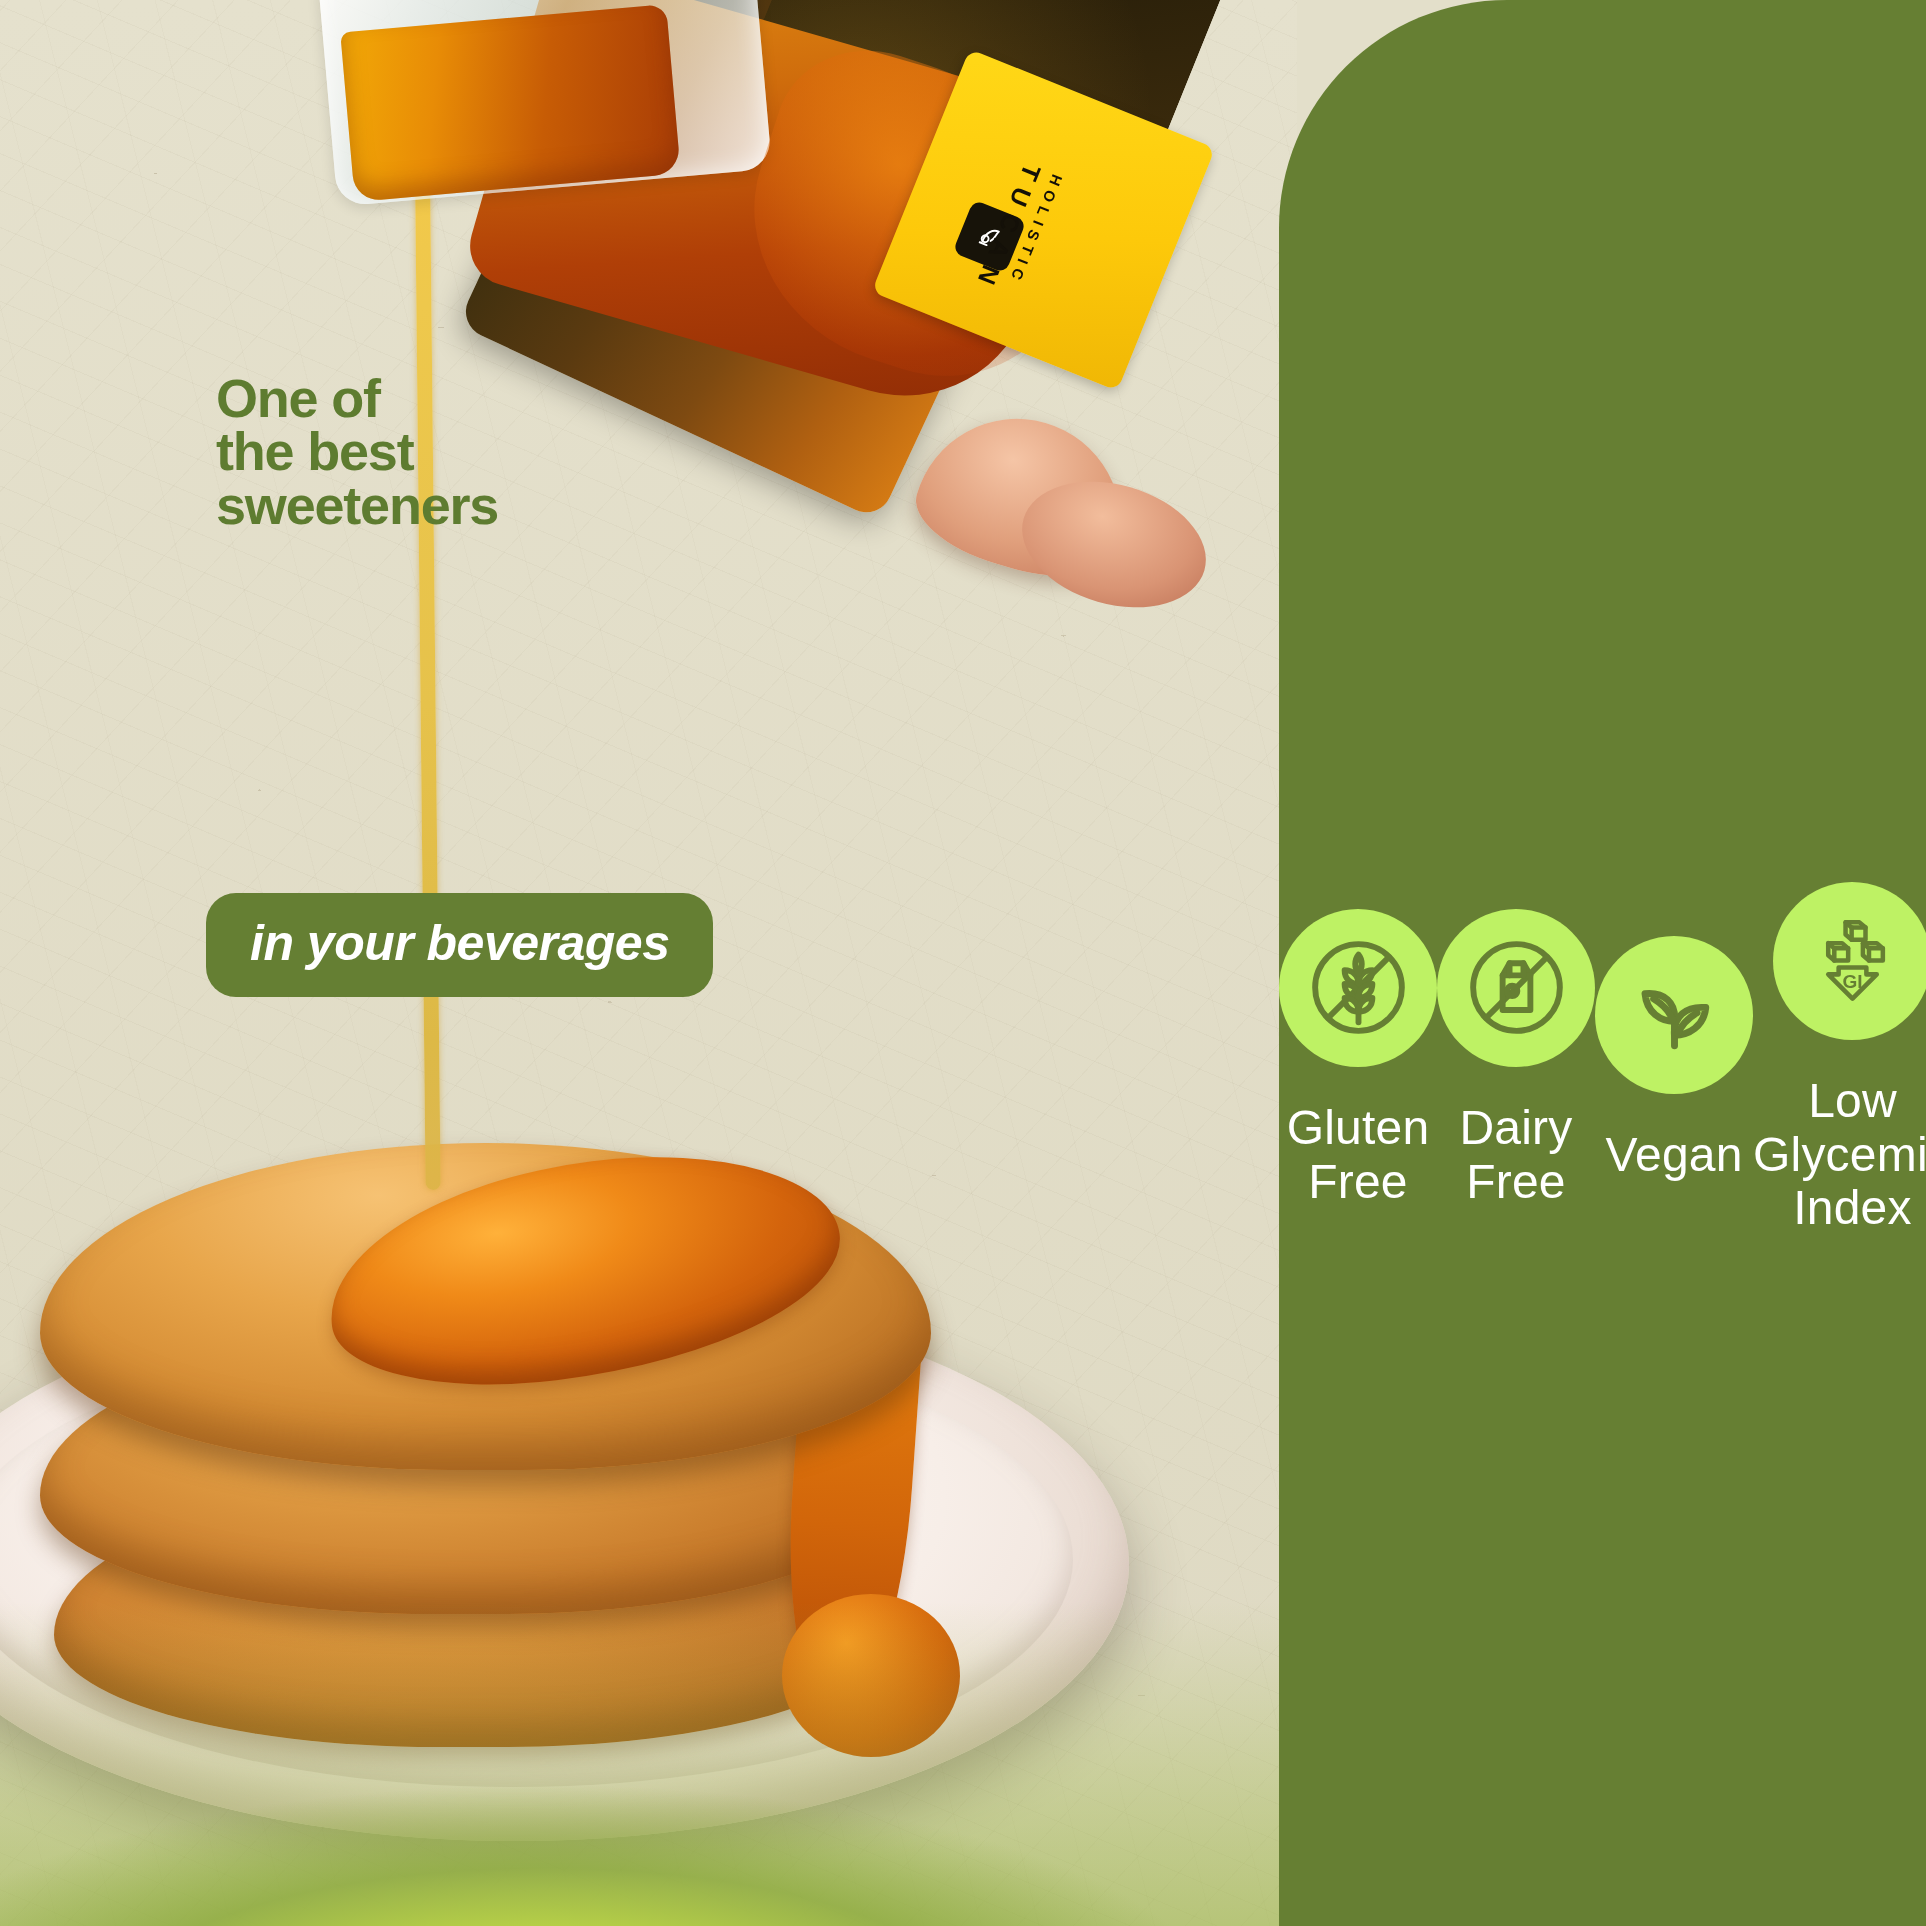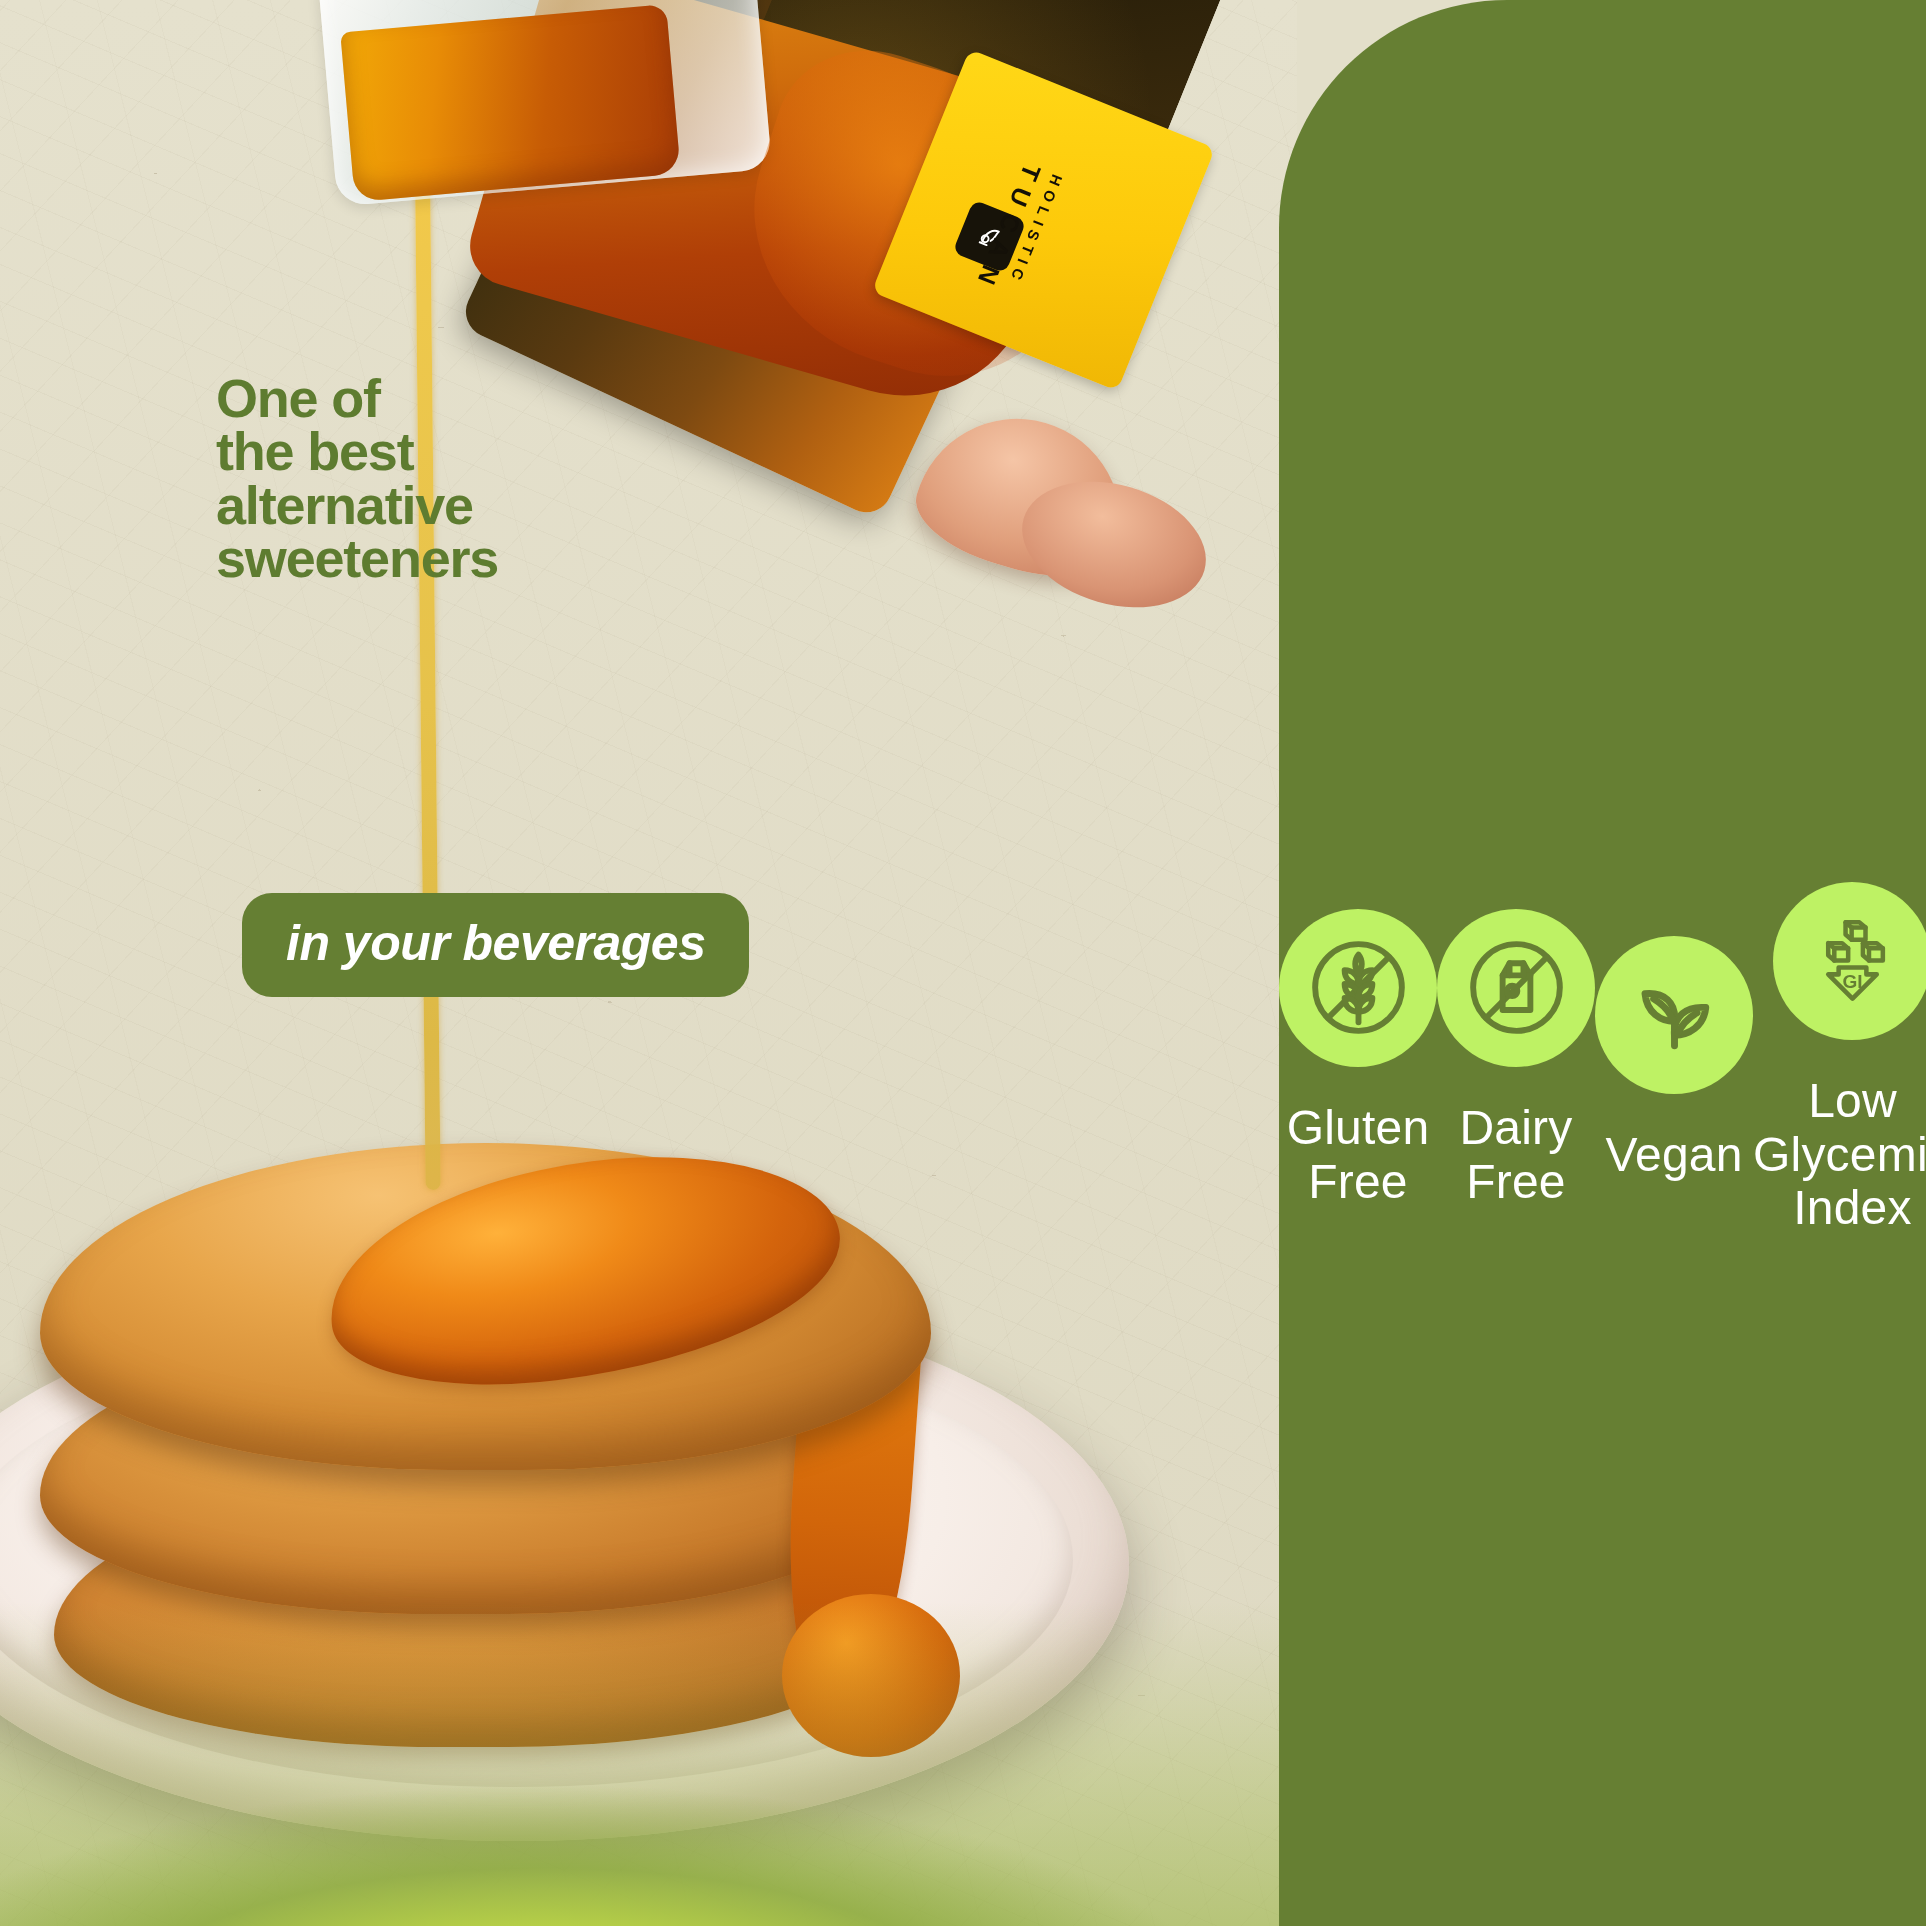--- a/index.html
+++ b/index.html
@@ -211,21 +211,20 @@
     z-index:30;
   }
   .headline .ln { display:block; white-space:nowrap; }
 
   .pill {
     position:absolute; left:206px; top:893px;
     background:#657f33;
     border-radius:30px;
     padding:21px 44px 25px 44px;
     z-index:31;
-    margin-left:36px;
   }
   .pill span {
     font-size:50px; font-weight:700; font-style:italic;
     color:#ffffff; letter-spacing:-0.5px; white-space:nowrap;
   }
 
   
   .sidebar {
     position:absolute; right:0; top:0; width:648px; height:1927px;
     background:#667f33;
@@ -304,21 +303,20 @@
       <span class="tx">TUCAN</span>
       <span class="tx2">HOLISTIC</span>
     </div>
   </div>
 
   <div class="bottom-glow"></div>
 
   <div class="headline">
     <span class="ln">One of</span>
     <span class="ln">the best</span>
-    <span class="ln">alternative</span>
     <span class="ln">sweeteners</span>
   </div>
 
   <div class="pill">
     <span>in your beverages</span>
   </div>
 
   <aside class="sidebar">
 
     <div class="feature">

